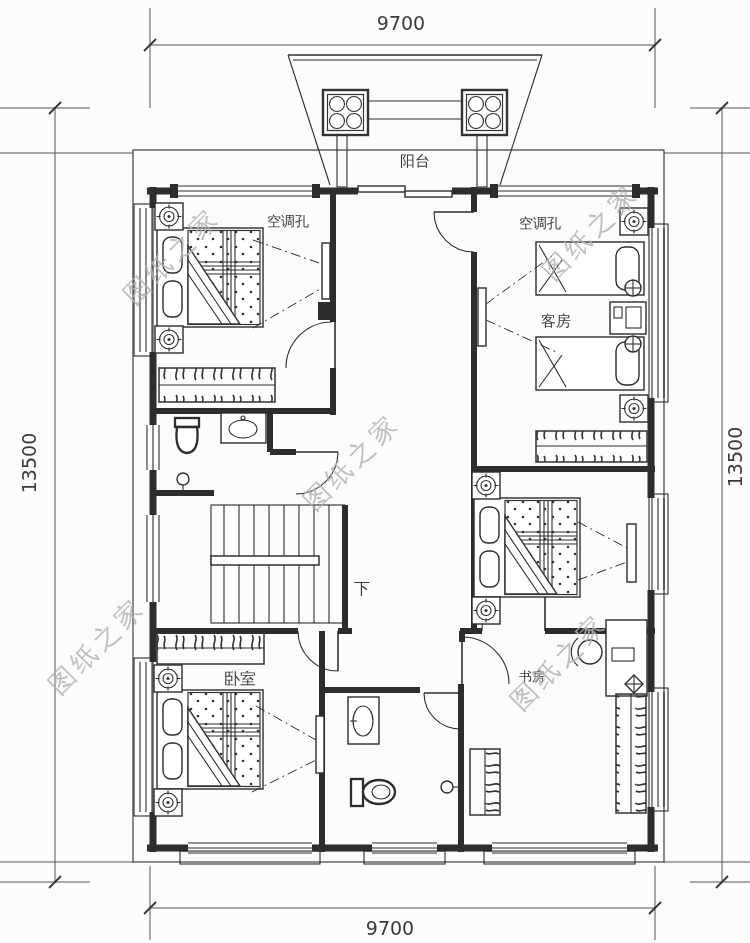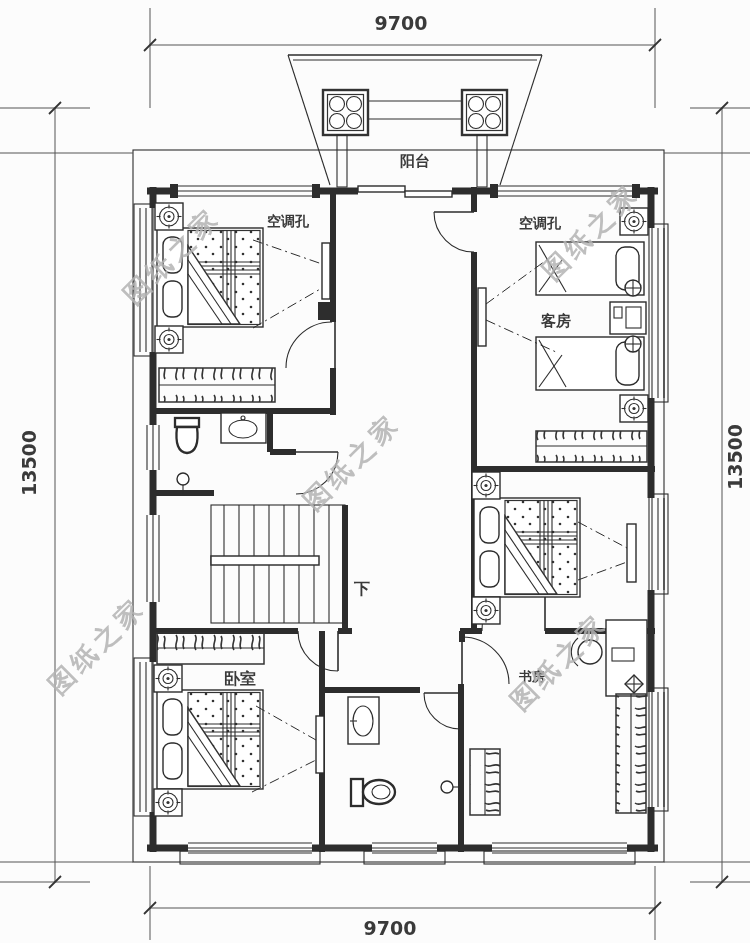--- a/index.html
+++ b/index.html
@@ -3,21 +3,21 @@
 <meta charset="utf-8">
 <style>
   :root{
     --line:#2d2d2d;
     --text:#3a3a3a;
     --wm:#b4b4b4;
     --bg:#fcfcfc;
   }
   html,body{margin:0;padding:0;background:var(--bg);}
   .canvas{position:relative;width:750px;height:943px;background:var(--bg);overflow:hidden;
-          font-family:"Liberation Sans",sans-serif;font-weight:bold;}
+          font-family:"Liberation Sans",sans-serif;}
   svg{display:block;}
   
   .wall{stroke:var(--line);stroke-width:7;fill:none;}
   .iwall{stroke:var(--line);stroke-width:6;fill:none;}
   .thin{stroke:var(--line);stroke-width:1.1;fill:none;}
   .med{stroke:var(--line);stroke-width:1.6;fill:none;}
   .furn{stroke:var(--line);stroke-width:1.4;fill:#fff;}
   .fixture{stroke:var(--line);stroke-width:2.3;fill:#fff;}
   .dash{stroke:var(--line);stroke-width:1;fill:none;stroke-dasharray:10 4 2 4;}
   .capfill{fill:var(--line);stroke:none;}

